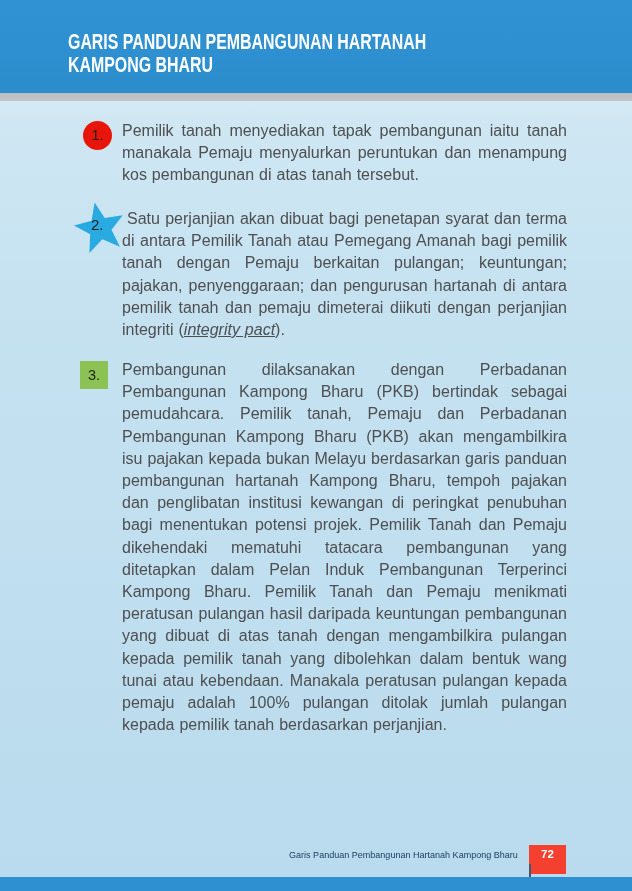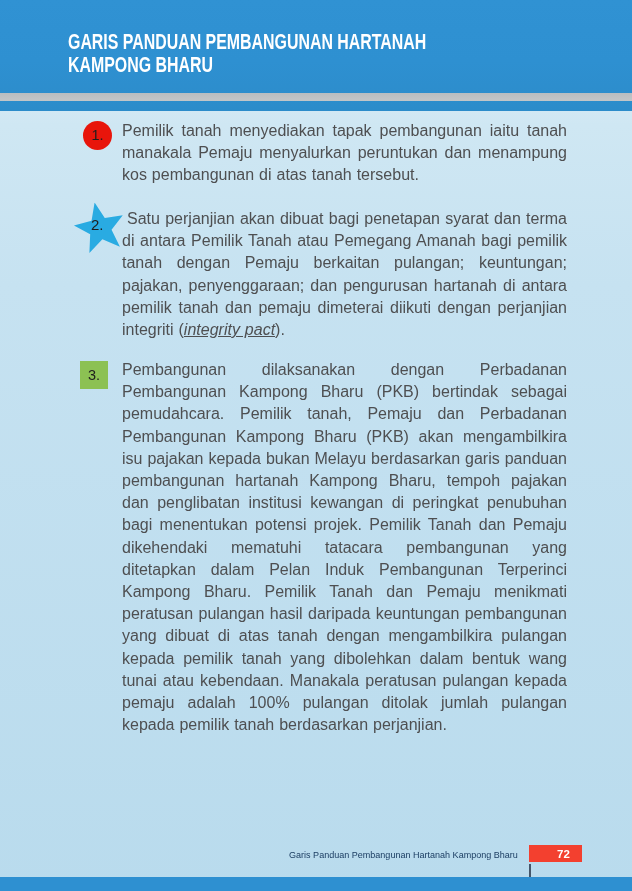--- a/index.html
+++ b/index.html
@@ -18,21 +18,21 @@
     --marker-num:#1e1e1e;
   }
   html,body{margin:0;padding:0;}
   body{font-family:"Liberation Sans","DejaVu Sans",sans-serif;}
   .page{
     position:relative;width:632px;height:891px;overflow:hidden;
     background:linear-gradient(180deg,var(--body-top) 0%,#cfe7f3 14%,var(--body-mid) 32%,var(--body-bottom) 100%);
   }
   
   .header{
-    position:absolute;left:0;top:0;width:632px;height:111px;
+    position:absolute;left:0;top:0;width:632px;height:93px;
     background:linear-gradient(180deg,#3092d3 0%,var(--header-blue) 55%,#2c8cca 100%);
   }
   .title-wrap{
     position:absolute;left:68px;top:31px;
     transform:scaleX(.74);transform-origin:left top;
     color:#ffffff;font-weight:bold;font-size:21.5px;line-height:23px;
     letter-spacing:0px;
   }
   .title-line{white-space:nowrap;}
   .gray-strip{
@@ -72,23 +72,23 @@
   #item-2{top:208px;}
   #item-2 .item-text{text-indent:5px;}
   #item-3{top:359px;}
   
   .footer-text{
     position:absolute;right:114px;top:849px;
     color:var(--footer-navy);font-size:9.5px;white-space:nowrap;
     transform:scaleX(.95);transform-origin:right center;
   }
   .page-badge{
-    position:absolute;left:529px;top:845px;width:37px;height:17px;
+    position:absolute;left:529px;top:845px;width:37px;height:29px;
     background:var(--badge-red);color:#ffffff;
-    font-size:11.5px;font-weight:bold;text-align:center;line-height:19px;padding-left:16px;
+    font-size:11.5px;font-weight:bold;text-align:center;line-height:19px;
   }
   .badge-line{
     position:absolute;left:529px;top:864px;width:1.5px;height:14px;
     background:var(--line-gray);
   }
   .bottom-bar{
     position:absolute;left:0;bottom:0;width:632px;height:14px;
     background:var(--header-blue);
   }
 </style>

